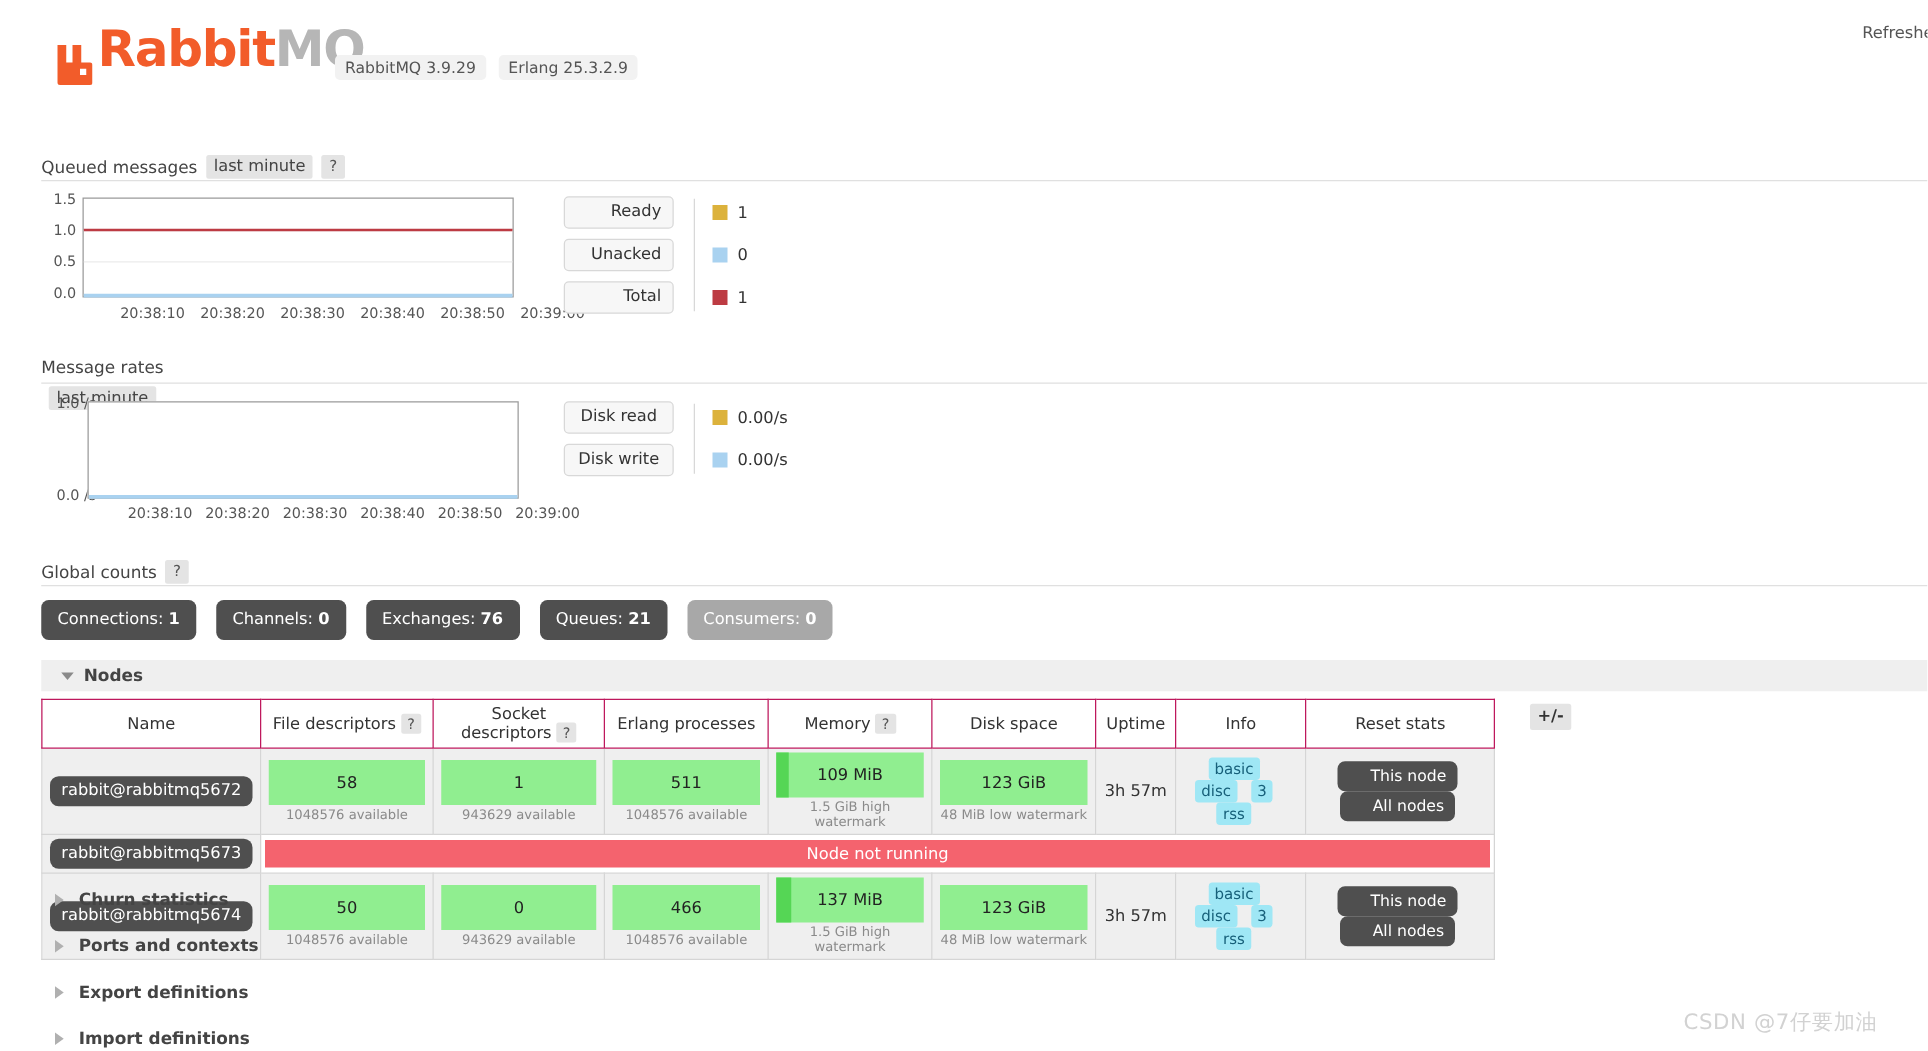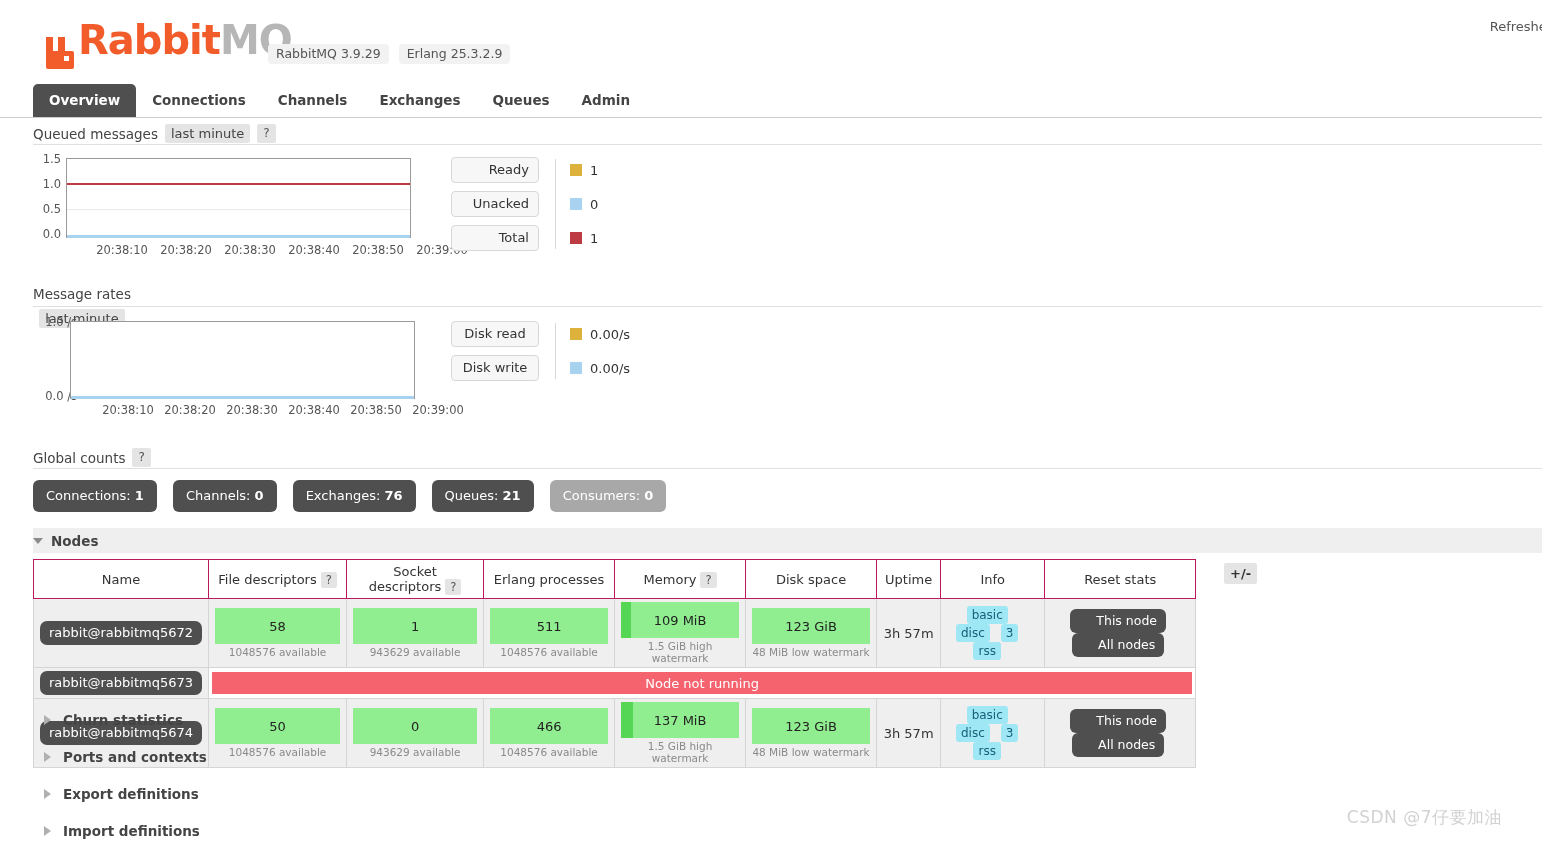--- a/index.html
+++ b/index.html
@@ -102,21 +102,21 @@
     background: #4f4f4f; color: #fff; border-radius: 6px;
     padding: 8px 13px 9px 13px; font-size: 13px; line-height: 15px; cursor: pointer;
   }
   .gc-pill.muted { background: #a8a8a8; }
   .gc-pill b { font-weight: bold; }
 
   
   .nodes-bar {
     position: absolute; left: 33px; height: 25px;
     background: #efefef; display: flex; align-items: center;
-    padding-left: 0; gap: 8px;
+    padding-left: 16px; gap: 8px;
   }
   .tri-down { width: 0; height: 0; border-left: 5px solid transparent; border-right: 5px solid transparent; border-top: 6px solid #8a8a8a; }
   .tri-right { width: 0; height: 0; border-top: 5px solid transparent; border-bottom: 5px solid transparent; border-left: 7px solid #b0b0b0; }
   .nodes-title { font-size: 13.5px; font-weight: bold; color: #444; }
 
   table.nodes {
     position: absolute; left: 33px; border-collapse: collapse;
     font-size: 12.5px; background: #fff;
   }
   table.nodes th {
@@ -194,28 +194,20 @@
     </div>
 
     <div class="ver-badges">
       <span class="ver-badge">RabbitMQ 3.9.29</span>
       <span class="ver-badge">Erlang 25.3.2.9</span>
     </div>
 
     <div class="refreshed">Refreshed 202</div>
   </div>
 
-  <div class="tabs">
-    <div class="tab active">Overview</div>
-    <div class="tab">Connections</div>
-    <div class="tab">Channels</div>
-    <div class="tab">Exchanges</div>
-    <div class="tab">Queues</div>
-    <div class="tab">Admin</div>
-  </div>
 
   <div class="sec-head" style="top:124px;">
     <span>Queued messages</span>
     <span class="chip">last minute</span>
     <span class="qm">?</span>
   </div>
   <div class="hr" style="top:144px; width:1509px;"></div>
 
   <div class="chart-block" style="left:33px; top:155px; width:1100px; height:100px;">
     <div class="chart-area" style="position:absolute; left:0; top:0; width:420px; height:100px;">

